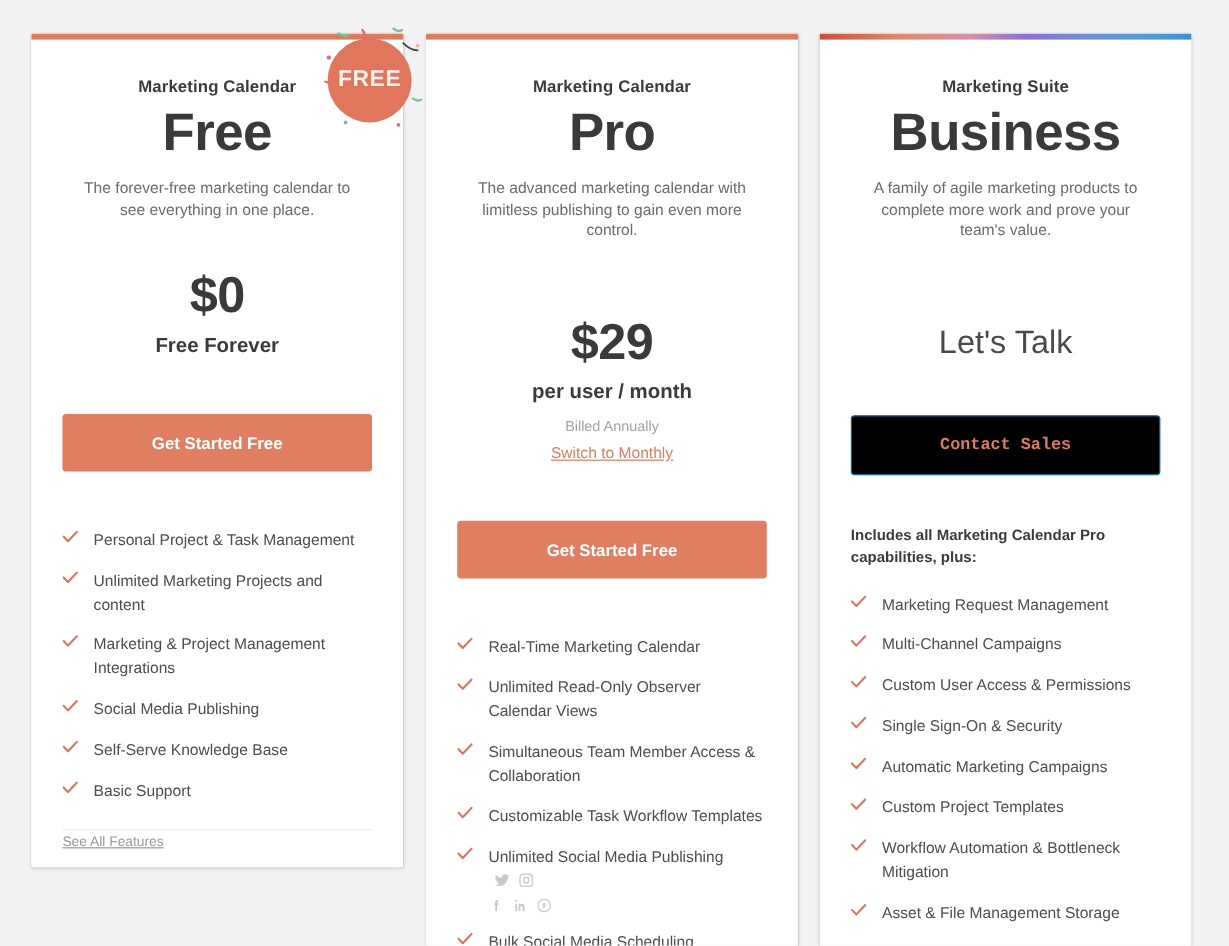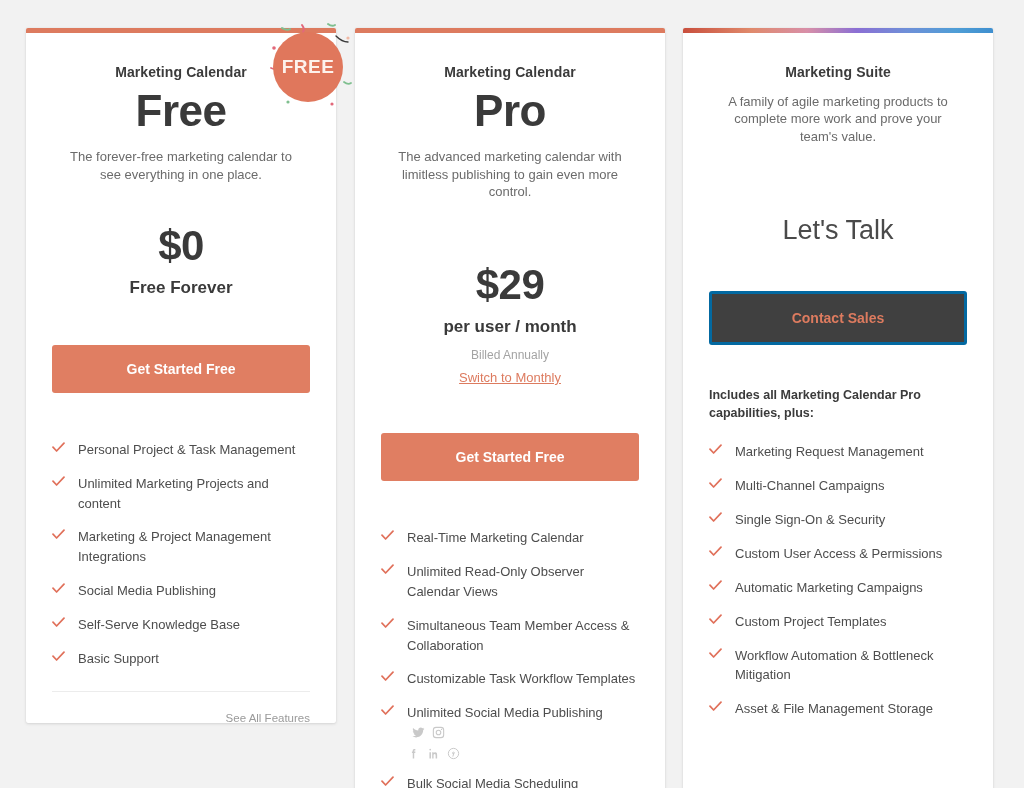--- a/index.html
+++ b/index.html
@@ -122,24 +122,25 @@
     cursor: pointer;
     border: none;
     font-family: "Liberation Sans", sans-serif;
   }
   .cta.filled {
     background: #e07e62;
     color: #ffffff;
     padding: 16px 0;
   }
   .cta.outline {
-    background: #404040;
+    background: #000000;
     color: #dd7b5f;
-    border: 3px solid #0369a1;
+    border: 1px solid #0369a1;
     padding: 16px 0;
+    font-family: Liberation Mono, monospace;
   }
   .cta-wrap.free-btn     { margin-top: 47px; }
   .cta-wrap.pro-btn      { margin-top: 47px; }
   .cta-wrap.business-btn { margin-top: 47px; }
 
   
   .feature-intro {
     font-size: 12.5px;
     font-weight: bold;
     color: #3b3b3b;
@@ -179,21 +180,21 @@
     margin-left: 5px;
   }
   .social-row .sicon { color: #c9c9c9; display: inline-flex; }
   .social-row .sicon svg { display: block; }
 
   
   .divider {
     border-top: 1px solid #ececec;
     margin-top: 22px;
   }
-  .see-all-wrap { text-align: right; margin-top: 16px; }
+  .see-all-wrap { text-align: left; margin-top: 0; }
   .see-all {
     font-size: 11.5px;
     color: #9a9a9a;
     text-decoration: underline;
     cursor: pointer;
   }
 
   
   .badge {
     position: absolute;
@@ -415,20 +416,21 @@
       </li>
 
     </ul>
   </div>
 
   <div class="card business">
     <div class="topbar gradient"></div>
 
     <div class="card-head">
       <div class="eyebrow">Marketing Suite</div>
+      <div class="plan-name">Business</div>
       <div class="tagline">A family of agile marketing products to complete more work and prove your team's value.</div>
     </div>
 
     <div class="price-block business-pb">
       <div class="lets-talk">Let's Talk</div>
     </div>
 
     <div class="cta-wrap business-btn">
       <button class="cta outline">Contact Sales</button>
     </div>
@@ -451,29 +453,29 @@
             </svg>
         </span>
         <span class="feature-text">Multi-Channel Campaigns</span>
       </li>
       <li>
         <span class="check">
           <svg width="13" height="11" viewBox="0 0 13 11">
               <path d="M1 5.2 L4.6 9 L12 1.2" fill="none" stroke="currentColor" stroke-width="1.7" stroke-linecap="round" stroke-linejoin="round"></path>
             </svg>
         </span>
+        <span class="feature-text">Custom User Access &amp; Permissions</span>
+      </li>
+      <li>
+        <span class="check">
+          <svg width="13" height="11" viewBox="0 0 13 11">
+              <path d="M1 5.2 L4.6 9 L12 1.2" fill="none" stroke="currentColor" stroke-width="1.7" stroke-linecap="round" stroke-linejoin="round"></path>
+            </svg>
+        </span>
         <span class="feature-text">Single Sign-On &amp; Security</span>
-      </li>
-      <li>
-        <span class="check">
-          <svg width="13" height="11" viewBox="0 0 13 11">
-              <path d="M1 5.2 L4.6 9 L12 1.2" fill="none" stroke="currentColor" stroke-width="1.7" stroke-linecap="round" stroke-linejoin="round"></path>
-            </svg>
-        </span>
-        <span class="feature-text">Custom User Access &amp; Permissions</span>
       </li>
       <li>
         <span class="check">
           <svg width="13" height="11" viewBox="0 0 13 11">
               <path d="M1 5.2 L4.6 9 L12 1.2" fill="none" stroke="currentColor" stroke-width="1.7" stroke-linecap="round" stroke-linejoin="round"></path>
             </svg>
         </span>
         <span class="feature-text">Automatic Marketing Campaigns</span>
       </li>
       <li>

